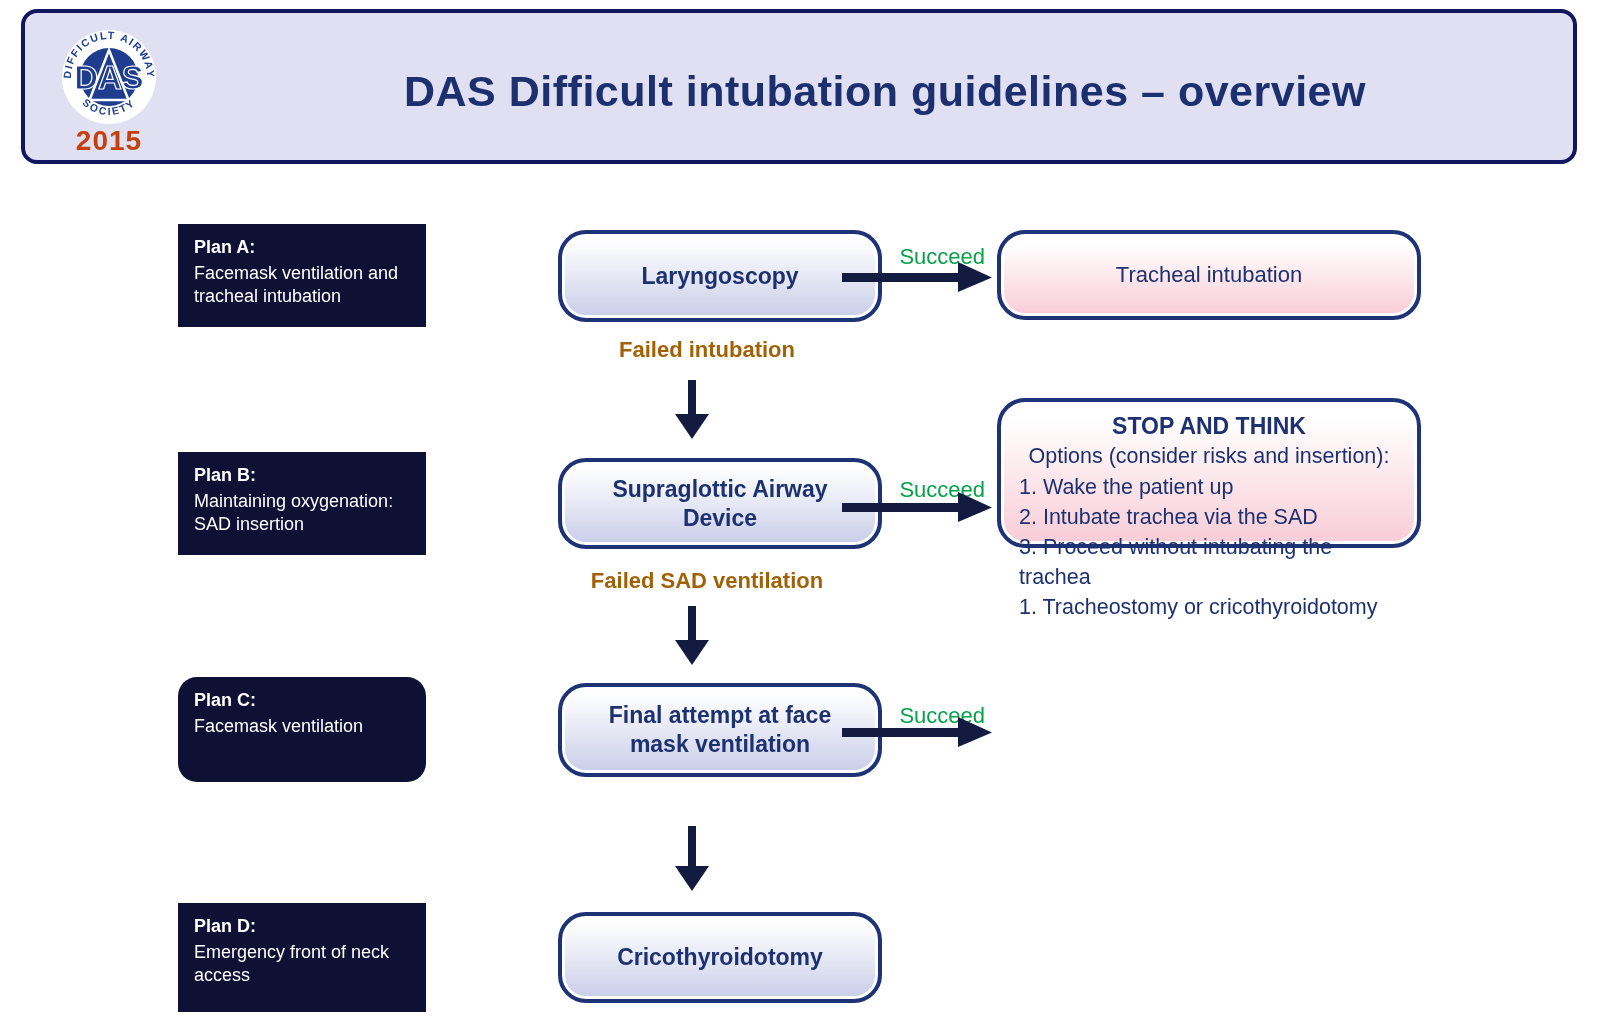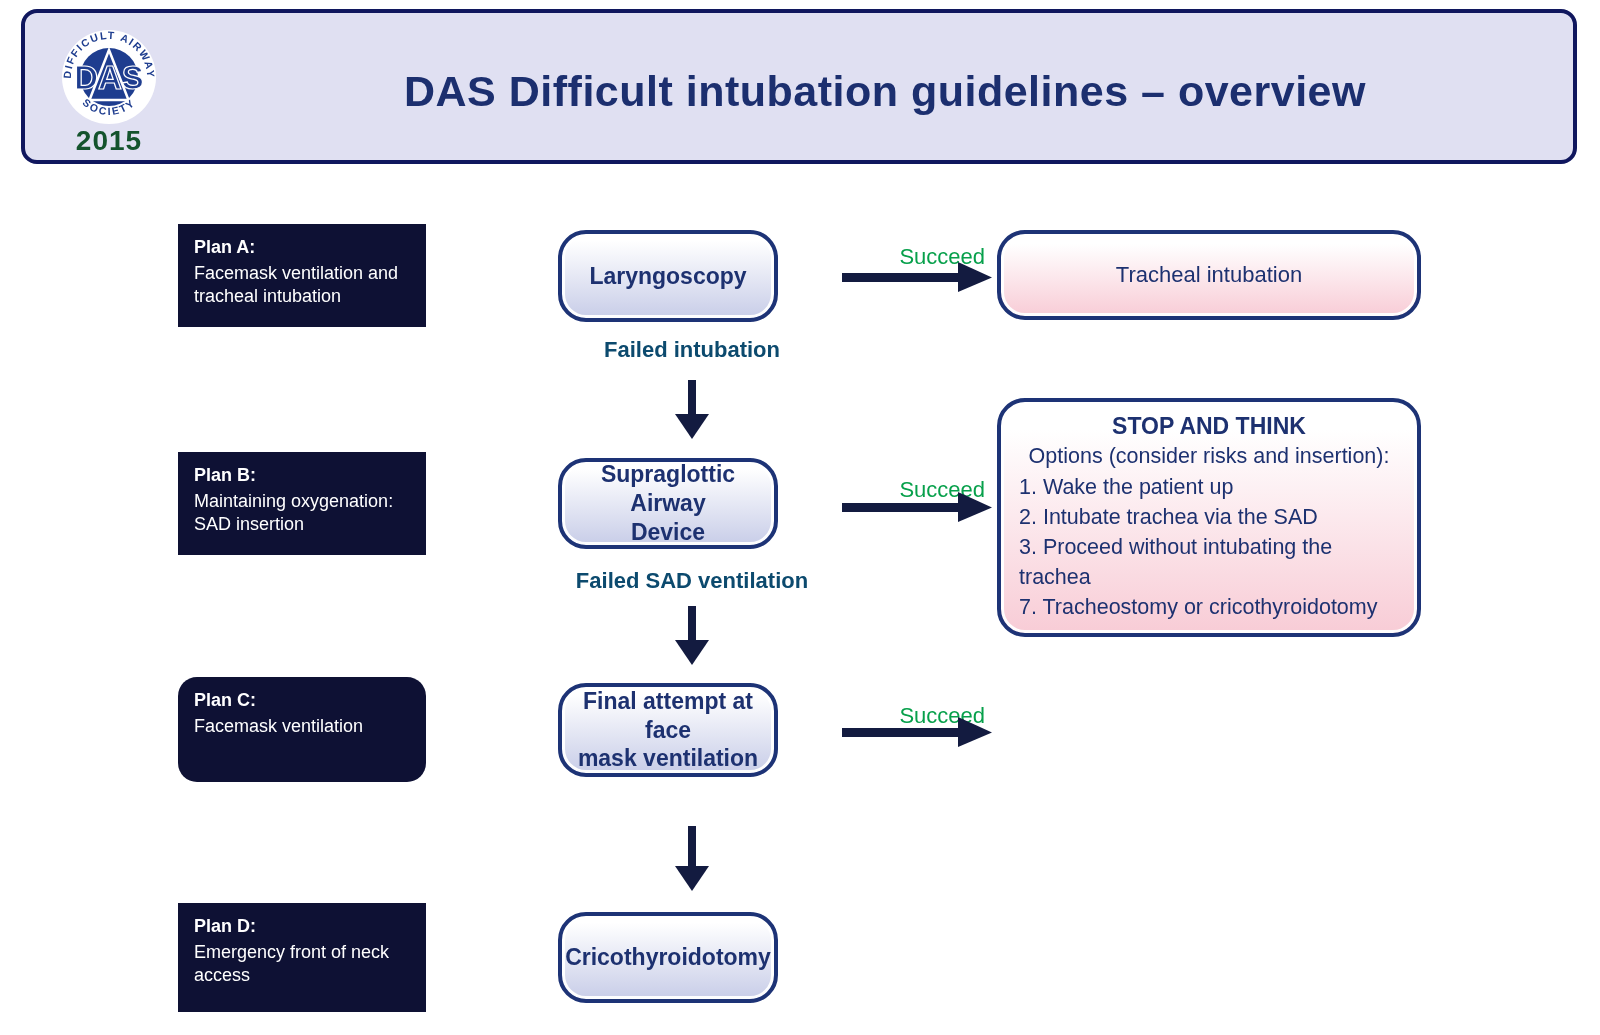--- a/index.html
+++ b/index.html
@@ -13,38 +13,38 @@
     position:absolute; left:21px; top:9px; width:1556px; height:155px;
     background:#e0e0f2; border:4px solid #10175e; border-radius:16px;
     box-sizing:border-box;
   }
   .title {
     position:absolute; left:240px; top:54px; width:1240px;
     text-align:center; font-size:43px; font-weight:bold; color:#1c2f6f;
     letter-spacing:0.5px;
   }
   .logo { position:absolute; left:34px; top:16px; width:100px; text-align:center; }
-  .logo-year { margin-top:-4px; font-size:28px; font-weight:bold; color:#14532d; letter-spacing:1px; }
+  .logo-year { margin-top:-4px; font-size:28px; font-weight:bold; color:#c2410c; letter-spacing:1px; }
 
   
   .plan {
     position:absolute; left:178px; width:248px; box-sizing:border-box;
     background:#0e1134; color:#ffffff; padding:12px 16px;
     font-size:18px; line-height:1.27;
   }
   .plan-label { font-weight:bold; margin-bottom:3px; }
   .plan-desc { white-space:pre-line; }
   .plan-a { top:224px; height:103px; }
   .plan-b { top:452px; height:103px; }
   .plan-c { top:677px; height:105px;border-radius:19px; }
   .plan-d { top:903px; height:109px; }
 
   
   .step {
-    position:absolute; left:558px; width:220px; box-sizing:border-box;
+    position:absolute; left:558px; width:324px; box-sizing:border-box;
     border:4px solid #1d3376; border-radius:28px;
     background:linear-gradient(to bottom, #ffffff 8%, #c8cde8 100%);
     box-shadow: inset 0 0 0 3px rgba(255,255,255,0.95);
     display:flex; align-items:center; justify-content:center; text-align:center;
     color:#1d3170; font-size:23px; font-weight:bold; white-space:pre-line; line-height:1.25;
   }
   .step-1 { top:230px; height:92px; }
   .step-2 { top:458px; height:91px; }
   .step-3 { top:683px; height:94px; }
   .step-4 { top:912px; height:91px; }
@@ -52,30 +52,30 @@
   
   .outcome {
     position:absolute; left:997px; width:424px; box-sizing:border-box;
     border:4px solid #1d3376; border-radius:28px;
     background:linear-gradient(to bottom, #ffffff 12%, #f8ccd6 100%);
     box-shadow: inset 0 0 0 3px rgba(255,255,255,0.95);
     color:#1d3170; font-size:22px;
   }
   .outcome-center { display:flex; align-items:center; justify-content:center; text-align:center; }
   .outcome-1 { top:230px; height:90px; }
-  .outcome-stop { top:398px; height:239px; padding:11px 8px 8px 8px; }
+  .outcome-stop { top:398px; height:150px; padding:11px 8px 8px 8px; }
   .outcome-3 { top:683px; height:93px; }
   .stop-title { text-align:center; font-weight:bold; font-size:23px; margin-bottom:4px; }
   .stop-subtitle { text-align:center; font-size:21.5px; margin-bottom:3px; }
   .stop-option { font-size:21.5px; line-height:1.4; padding-left:10px; }
 
   
   .edge-red {
-    position:absolute; left:532px; width:320px; text-align:center;
-    color:#0c4a6e; font-size:22px; font-weight:bold;
+    position:absolute; left:547px; width:320px; text-align:center;
+    color:#a16207; font-size:22px; font-weight:bold;
   }
   .red-1 { top:337px; }
   .red-2 { top:568px; }
   .red-3 { top:793px; }
   .edge-green {
     position:absolute; left:845px; width:140px; text-align:right;
     color:#07a04b; font-size:22px; font-weight:normal;
   }
   .green-1 { top:244px; }
   .green-2 { top:477px; }
@@ -146,21 +146,21 @@
   <div class="step step-4">Cricothyroidotomy</div>
 
   <div class="outcome outcome-center outcome-1">Tracheal intubation</div>
 
   <div class="outcome outcome-stop">
     <div class="stop-title">STOP AND THINK</div>
     <div class="stop-subtitle">Options (consider risks and insertion):</div>
     <div class="stop-option">1. Wake the patient up</div>
     <div class="stop-option">2. Intubate trachea via the SAD</div>
     <div class="stop-option">3. Proceed without intubating the trachea</div>
-    <div class="stop-option">7. Tracheostomy or cricothyroidotomy</div>
+    <div class="stop-option">1. Tracheostomy or cricothyroidotomy</div>
   </div>
 
 
   <div class="edge-red red-1">Failed intubation</div>
   <div class="edge-red red-2">Failed SAD ventilation</div>
 
   <div class="edge-green green-1">Succeed</div>
   <div class="edge-green green-2">Succeed</div>
   <div class="edge-green green-3">Succeed</div>
 

